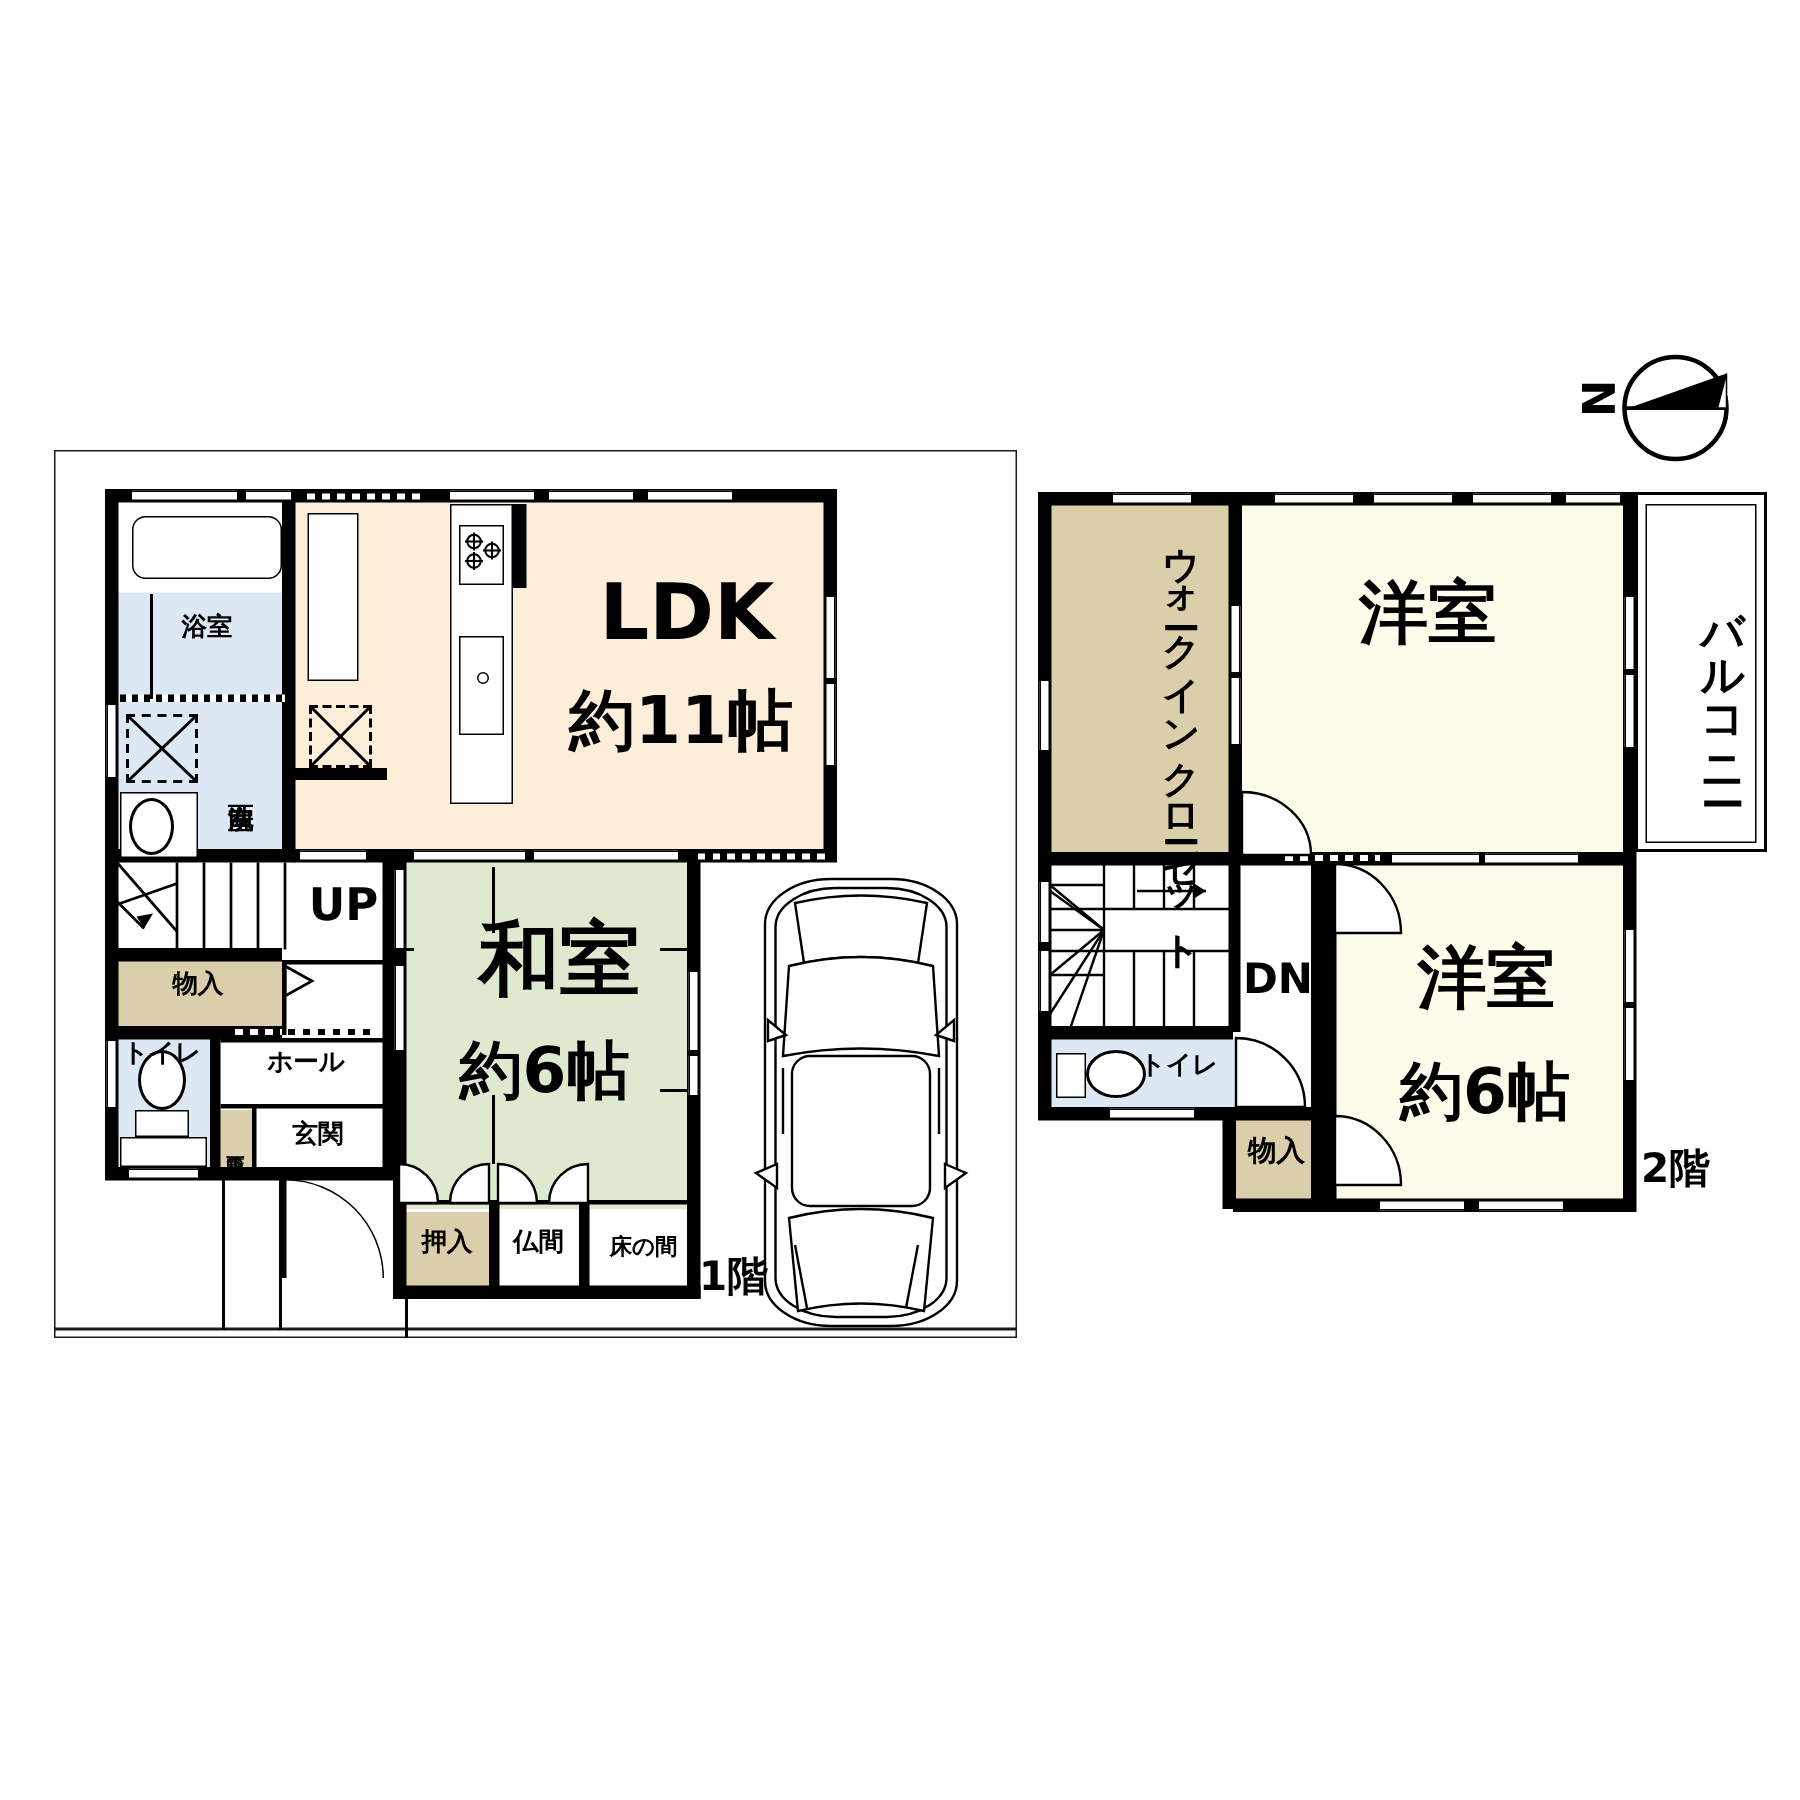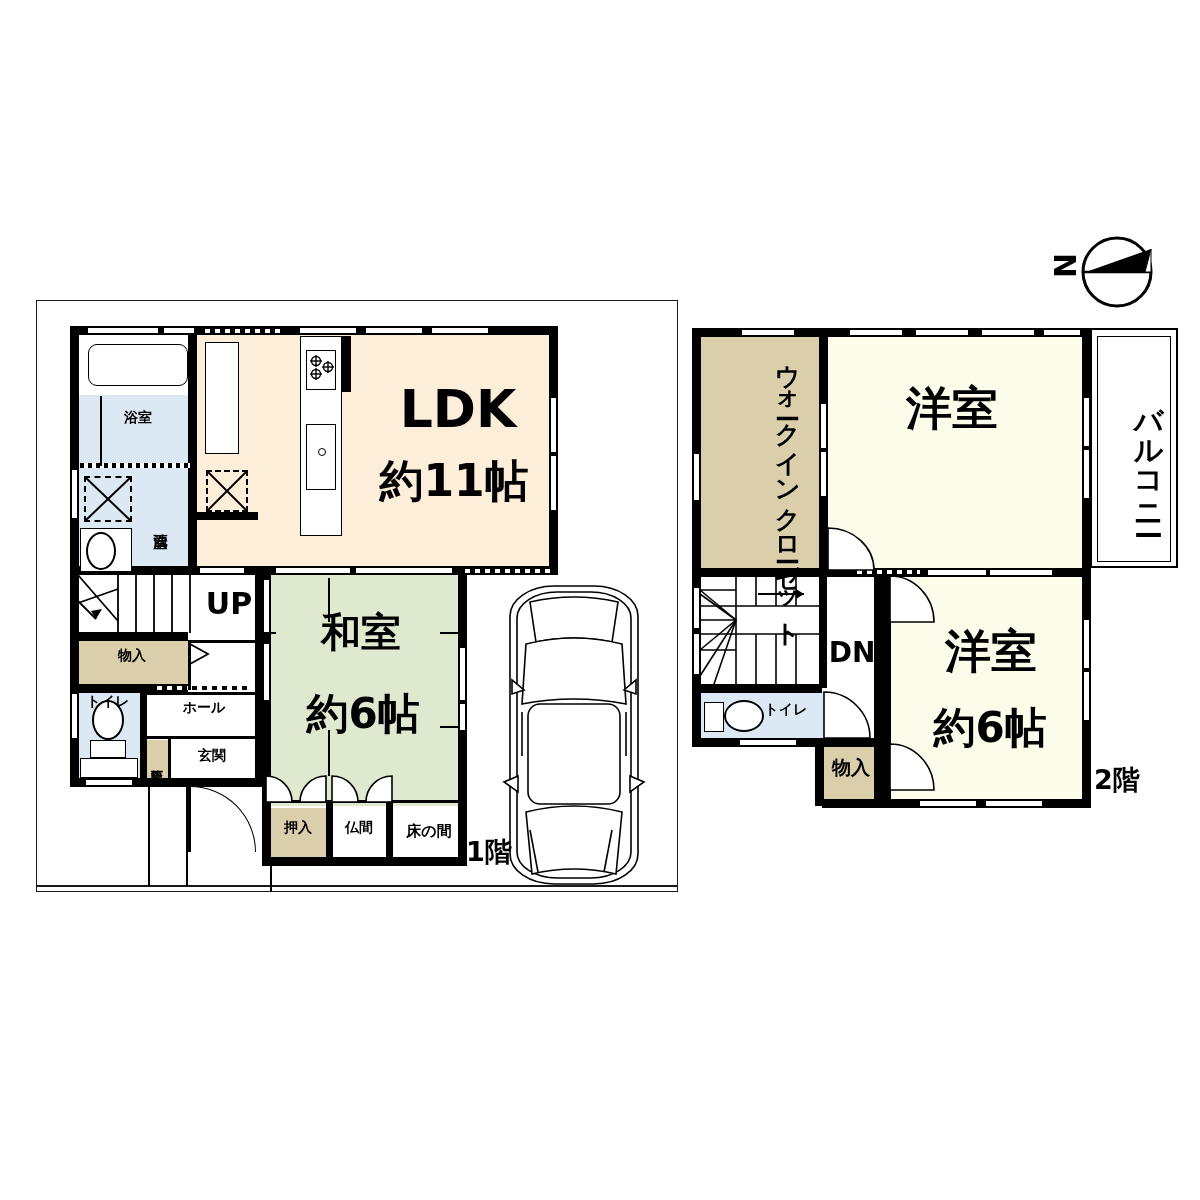--- a/index.html
+++ b/index.html
@@ -56,21 +56,21 @@
     letter-spacing: 0px;
   }
   .lbl.v {              
     writing-mode: vertical-rl;
     text-orientation: upright;
     white-space: nowrap;
     line-height: 1.05;
   }
   .big   { font-size: 44px; font-weight: 700; }
   .mid   { font-size: 30px; font-weight: 700; }
-  .small { font-size: 14px; font-weight: 700; }
+  .small { font-size: 17px; font-weight: 700; }
   .tiny  { font-size: 15px; font-weight: 700; }
   .xtiny { font-size: 12px; font-weight: 700; line-height: 1.0; }
   .floorlbl { font-size: 27px; font-weight: 700; }
 
   
   .win {
     background: #ffffff;
     border-top: 1.6px solid #000;
     border-bottom: 1.6px solid #000;
   }
@@ -317,21 +317,21 @@
     <div class="lbl small" style="left:76px; top:694px; width:64px;">トイレ</div>
     <div class="lbl small" style="left:82px; top:648px; width:100px;">物入</div>
     <div class="lbl small" style="left:156px; top:700px; width:96px;">ホール</div>
     <div class="lbl small" style="left:168px; top:748px; width:88px;">玄関</div>
     <div class="lbl xtiny v" style="left:145px; top:740px; width:18px; height:42px;">下駄箱</div>
     <div class="lbl mid" style="left:198px; top:588px; width:62px;">UP</div>
 
     <div class="lbl big" style="left:378px; top:382px; width:160px; font-size:52px;">LDK</div>
     <div class="lbl big" style="left:358px; top:458px; width:192px; font-size:44px;">約11帖</div>
 
-    <div class="lbl big" style="left:286px; top:612px; width:150px; font-size:40px;">和室</div>
+    <div class="lbl big" style="left:298px; top:612px; width:150px; font-size:54px;">和室</div>
     <div class="lbl big" style="left:288px; top:692px; width:150px; font-size:42px;">約6帖</div>
 
     <div class="lbl small" style="left:268px; top:820px; width:60px;">押入</div>
     <div class="lbl small" style="left:330px; top:820px; width:58px;">仏間</div>
     <div class="lbl tiny" style="left:392px; top:824px; width:74px;">床の間</div>
 
     <div class="lbl floorlbl" style="left:466px; top:838px; width:74px; text-align:left;">1階</div>
   </div>
 
   <div class="abs" style="left:0; top:0; width:1200px; height:1200px;">

